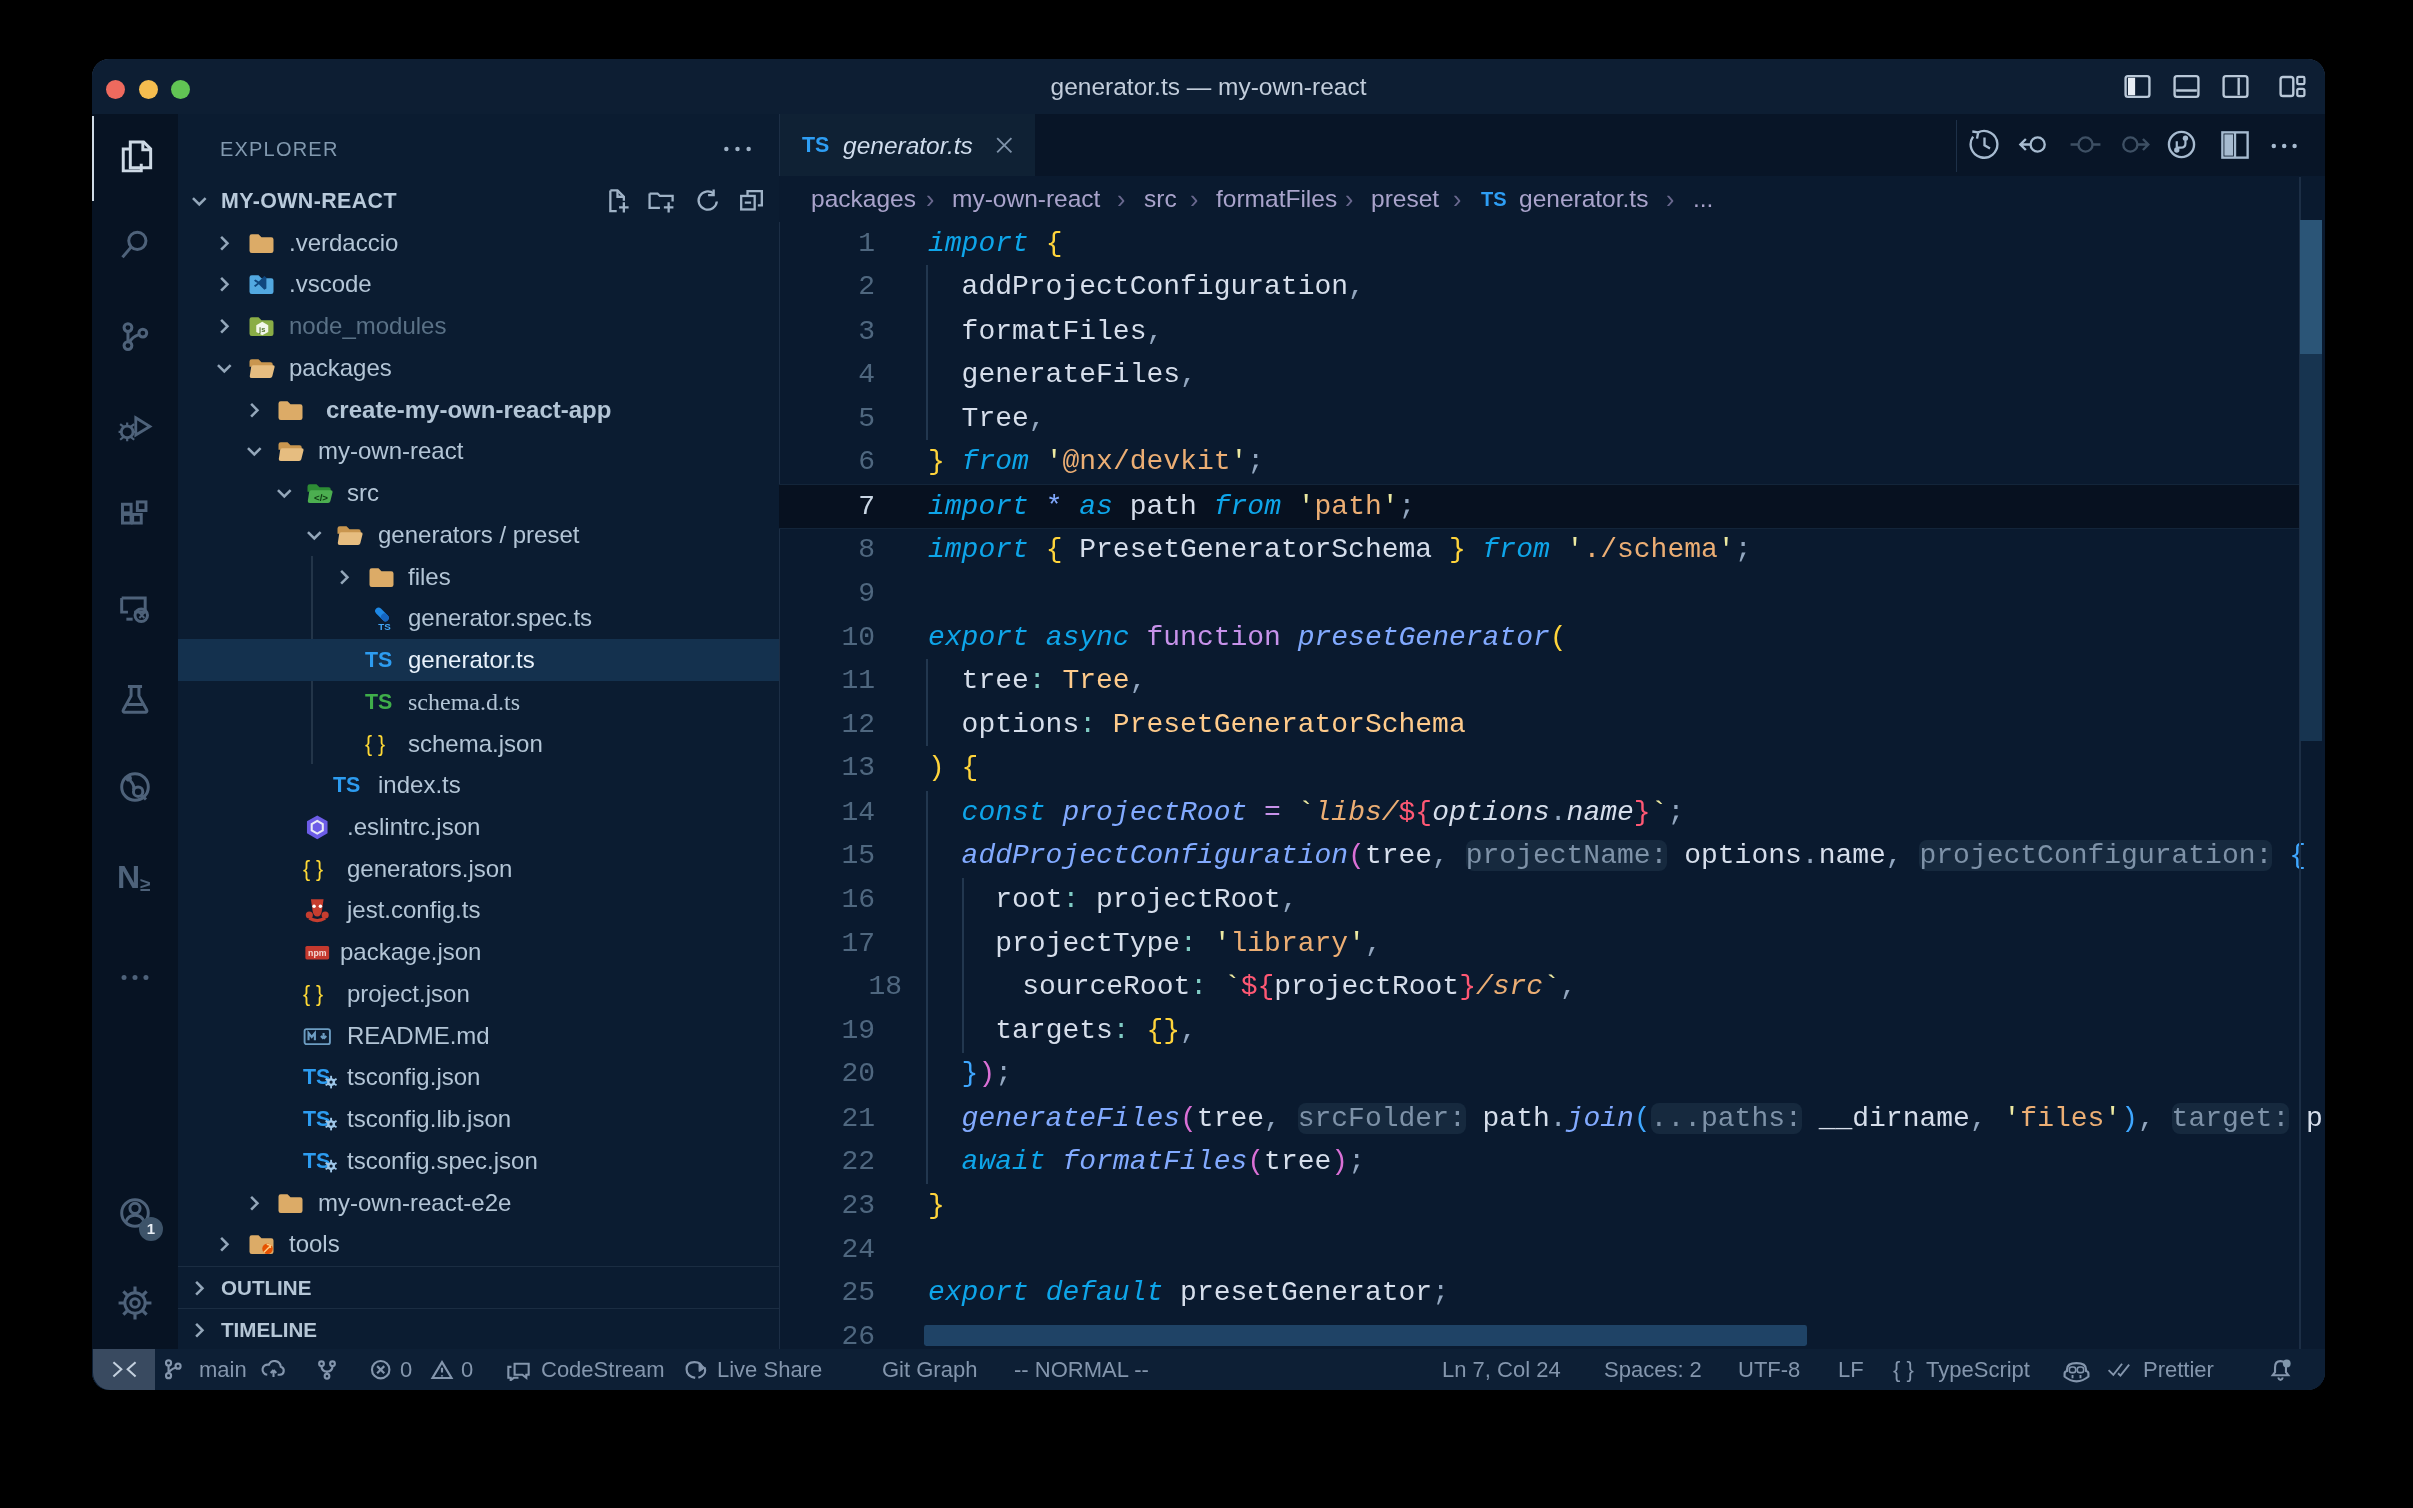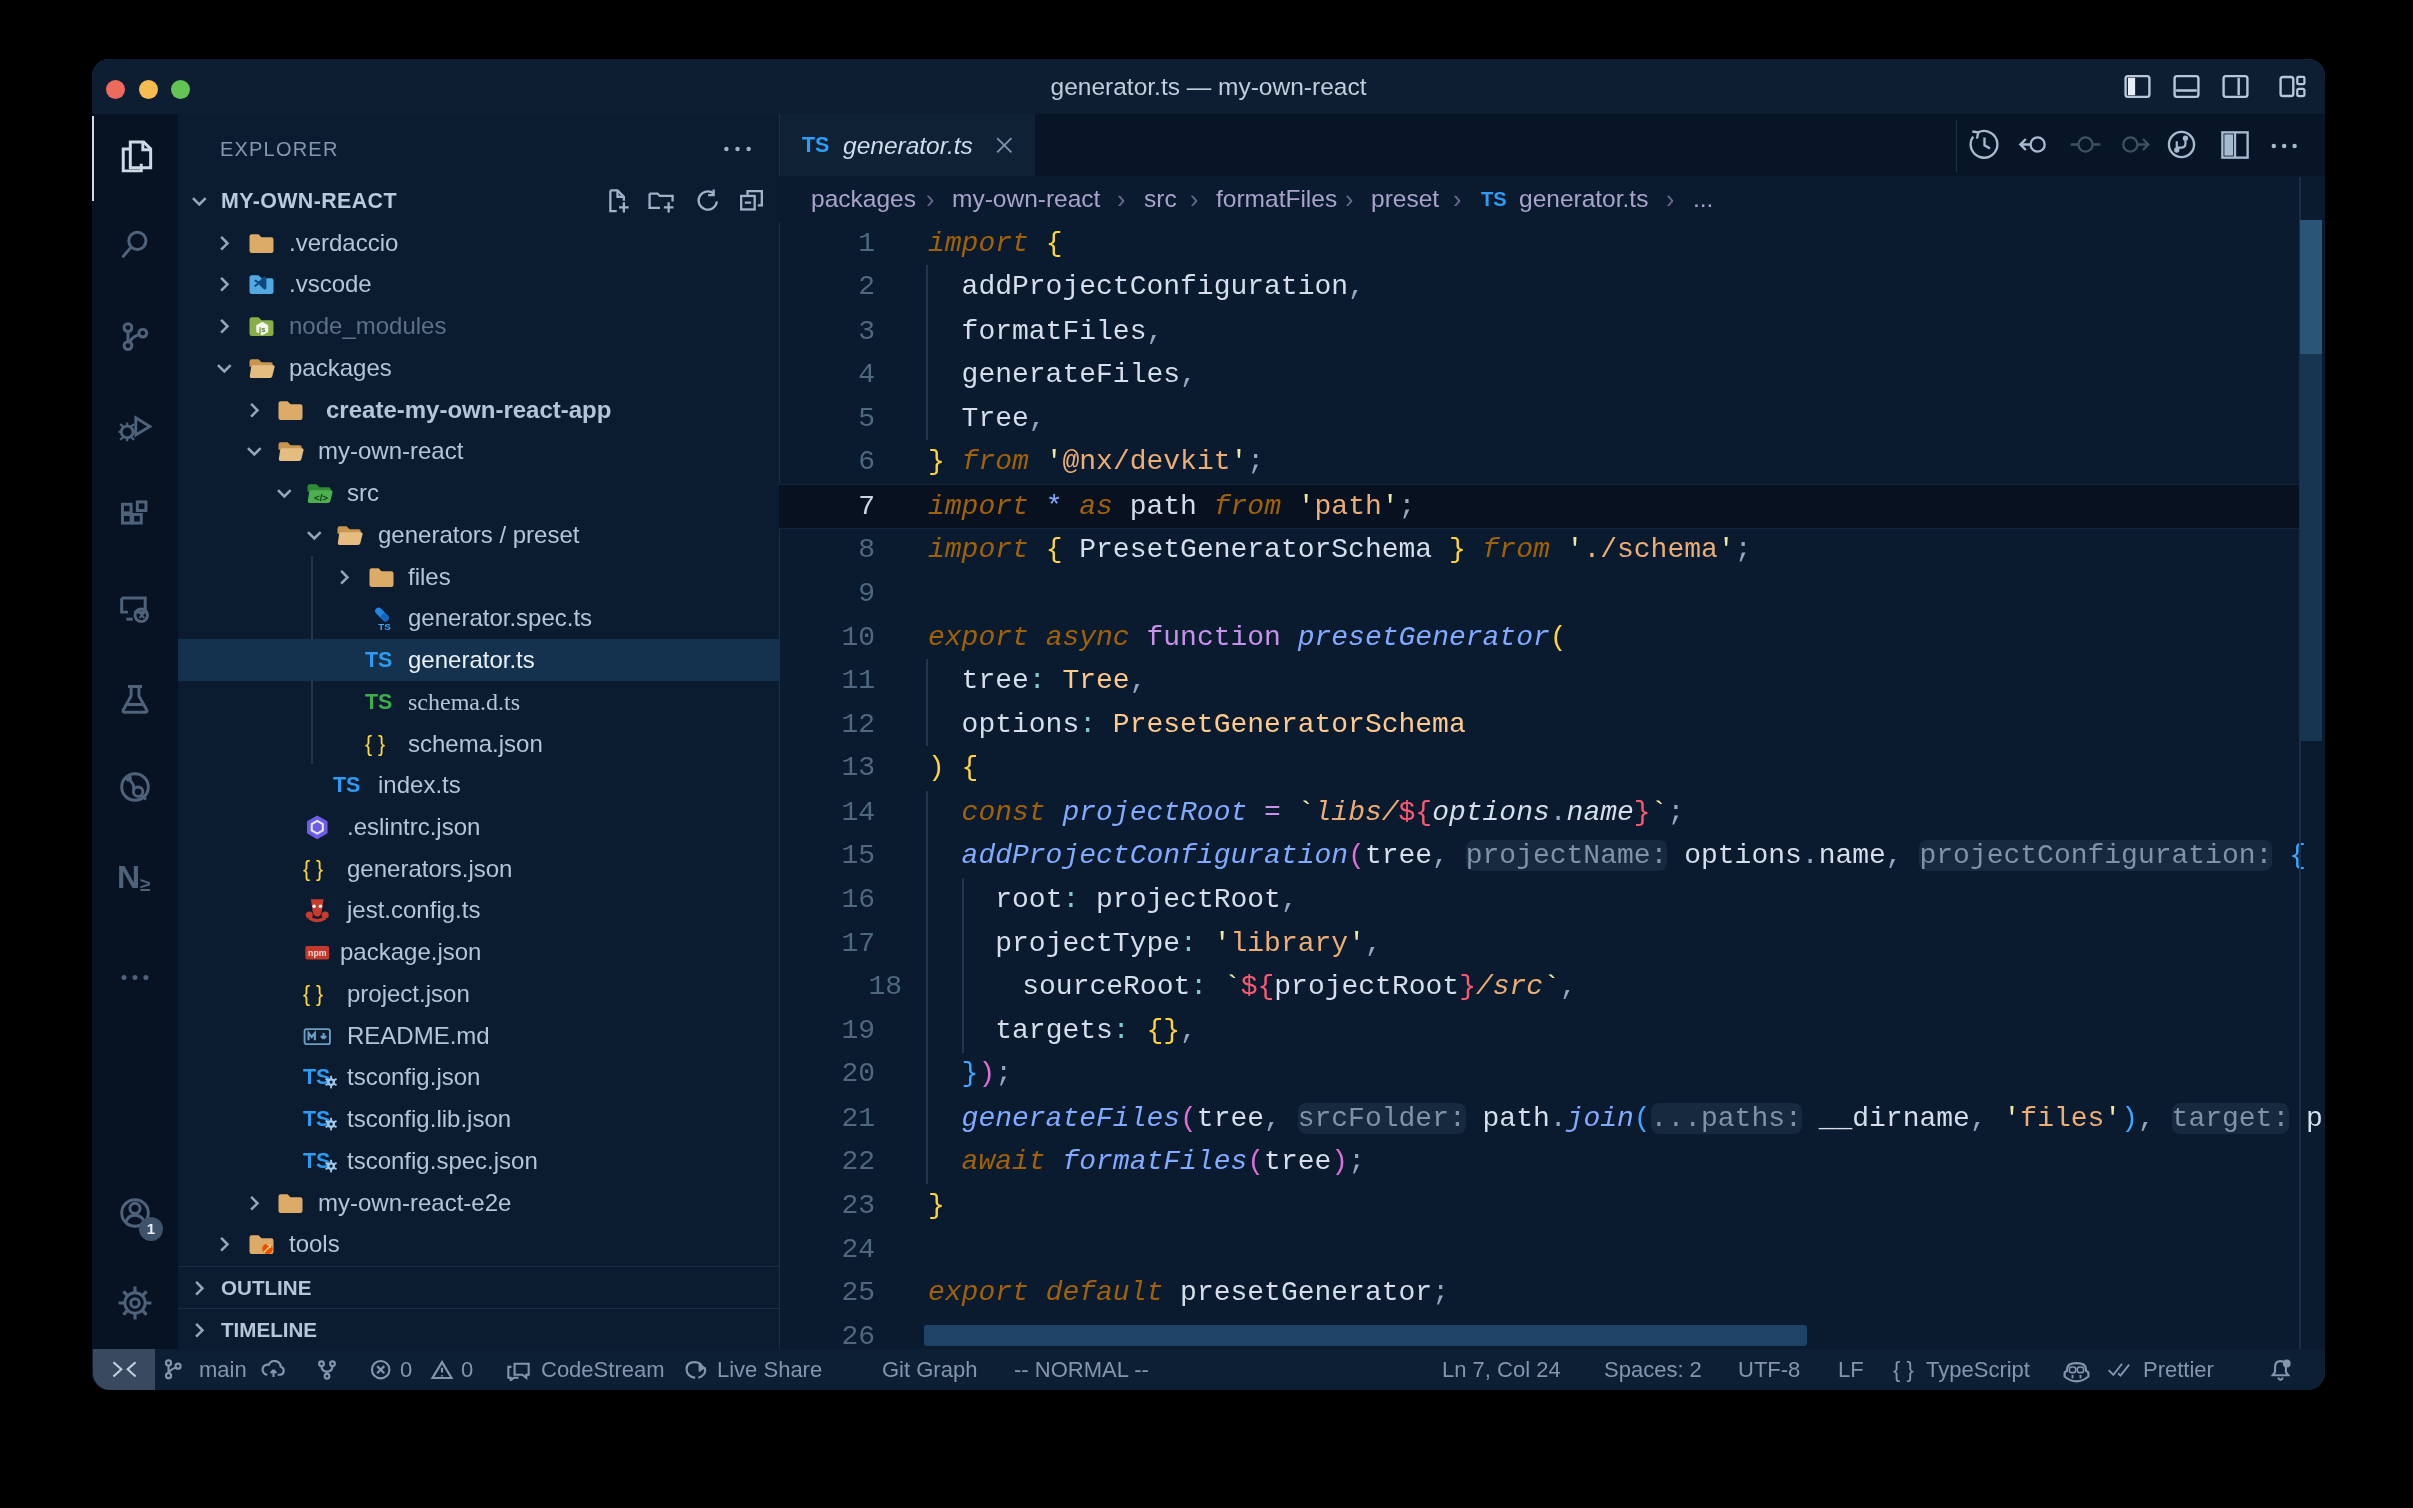--- a/index.html
+++ b/index.html
@@ -38,21 +38,21 @@
   #tabbar { position:absolute; left:0; top:0; width:1547px; height:62px; background:#081527; }
   #tab1 { position:absolute; left:0; top:0; width:256px; height:62px; background:#0f2134; }
   #breadcrumbs span { line-height:46px; } .bcsep { color:#69688e; font-size:25px; }
   #breadcrumbs { position:absolute; left:0; top:62px; width:1547px; height:46px; background:#0a1a2f;
                  color:#a9a3cb; font-size:24.5px; line-height:46px; white-space:nowrap; }
   #code { position:absolute; left:0; top:108px; width:1547px; height:1127px; overflow:hidden;
           font-family:"Liberation Mono", monospace; font-size:28px; }
   .cl { position:absolute; left:0; width:1521px; height:44px; line-height:44px; white-space:pre; }
   .num { position:absolute; left:0; top:0; width:96px; text-align:right; color:#4f677f; }
   .cc { position:absolute; left:149px; top:0; }
-  .kw { color:#a16207; font-style:italic; }
+  .kw { color:#0ea5e9; font-style:italic; }
   .kn { color:#c792ea; }
   .fn { color:#82aaff; font-style:italic; }
   .id { color:#d6deeb; }
   .ii { color:#d6deeb; font-style:italic; }
   .ty { color:#ffcb8b; }
   .sq { color:#ece9a1; }
   .ss { color:#ecae74; }
   .si { color:#ecae74; font-style:italic; }
   .pt { color:#80cbc4; }
   .pn { color:#93a7c0; }

